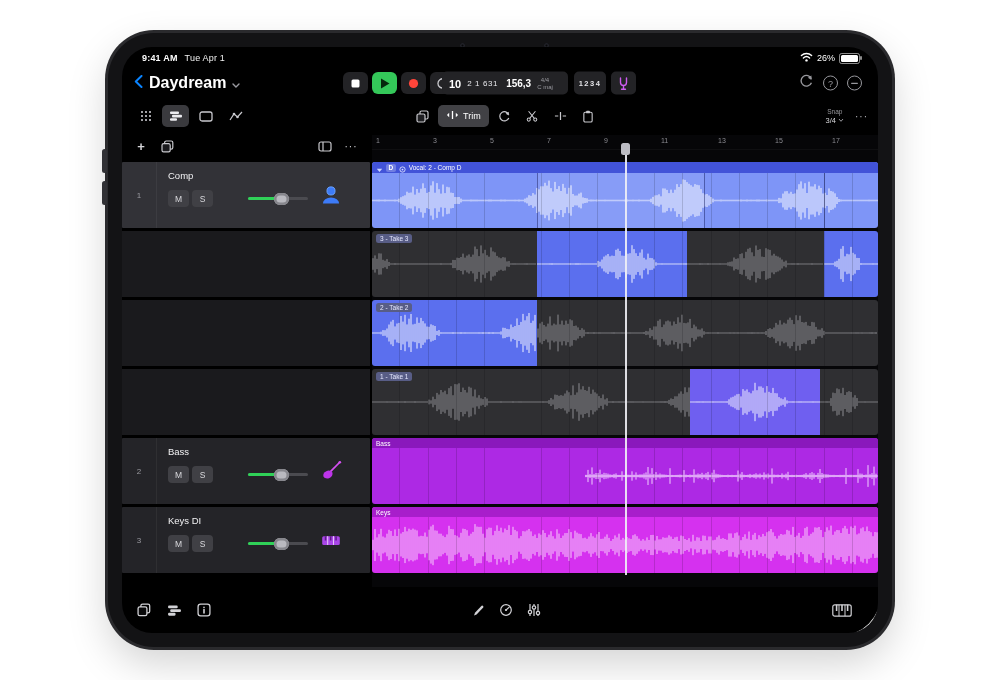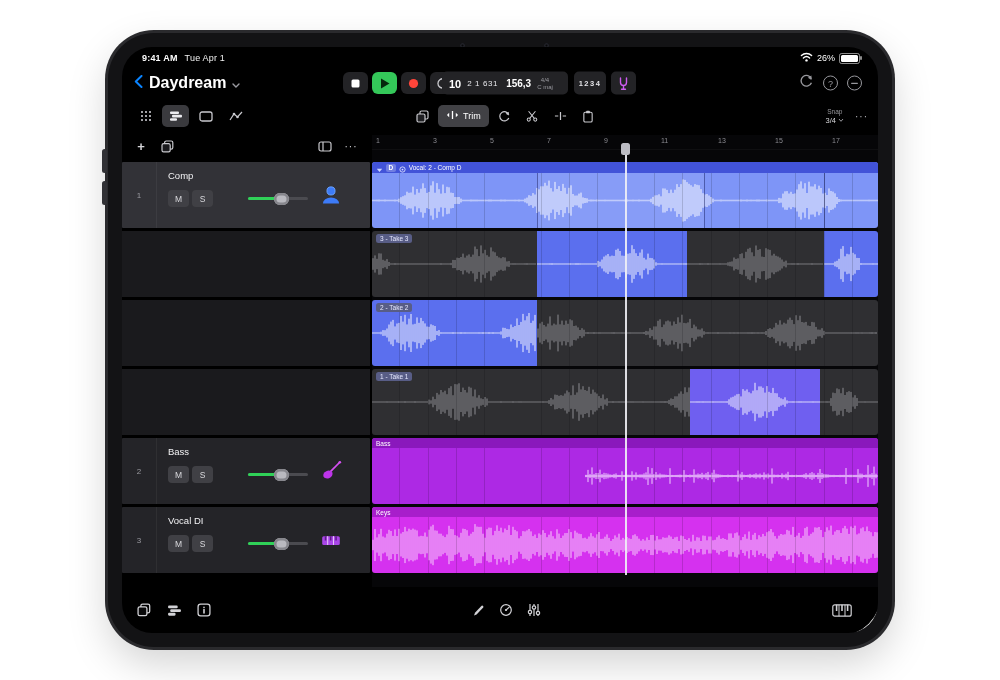--- a/index.html
+++ b/index.html
@@ -333,21 +333,21 @@
             </div>
           <div class="ticon"><svg width="22" height="22" viewBox="0 0 20 20">
                 <path d="M17.5 2.5 L9.5 10.5" stroke="#d44ff2" stroke-width="1.6" stroke-linecap="round"></path>
                 <ellipse cx="7.2" cy="13.2" rx="4.4" ry="3.4" fill="#bd34ea" transform="rotate(-25 7.2 13.2)"></ellipse>
                 <circle cx="18" cy="2" r="1.2" fill="#d44ff2"></circle>
               </svg></div>
         </div>
 
         <div class="thead" style="top:372px">
           <div class="tnum">3</div>
-          <div class="tname">Vocal DI</div>
+          <div class="tname">Keys DI</div>
           <button class="ms m-b">M</button>
           <button class="ms s-b">S</button>
           <div class="slider">
               <div class="sfill"></div>
               <div class="sknob"></div>
             </div>
           <div class="ticon"><svg width="22" height="22" viewBox="0 0 20 20">
                 <rect x="2" y="6.5" width="16" height="8" rx="1.4" fill="#a946e8"></rect>
                 <path d="M7 6.5 V14.5 M12.3 6.5 V14.5" stroke="#e9c8fb" stroke-width="0.9"></path>
                 <path d="M5 6.5 V10.5 M9.7 6.5 V10.5 M14.6 6.5 V10.5" stroke="#5e1a86" stroke-width="1.4"></path>

